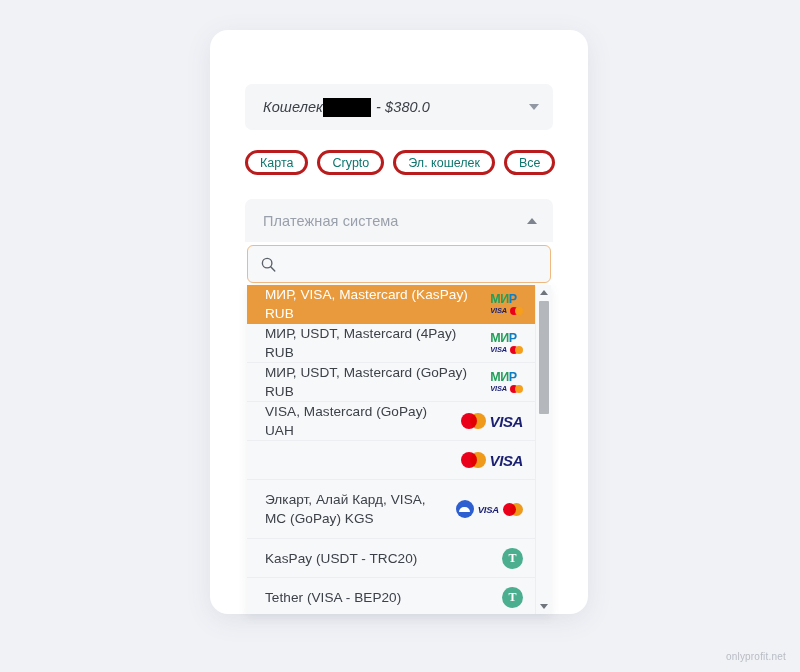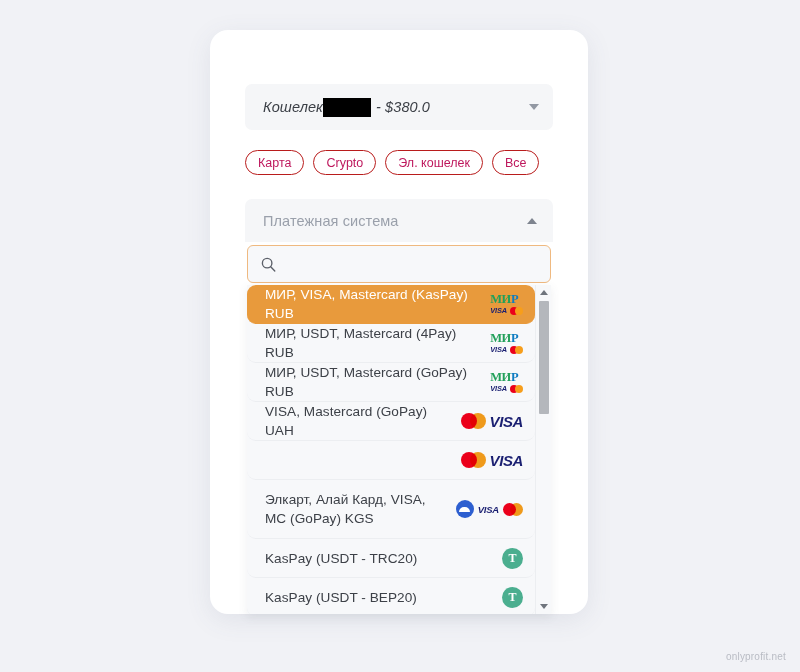--- a/index.html
+++ b/index.html
@@ -70,28 +70,28 @@
   
   .chips {
     position: absolute;
     left: 245px;
     top: 150px;
     display: flex;
     gap: 9px;
   }
   .chip {
     height: 25px;
-    border: 1px solid #b91c1c;
+    border: 3px solid #b91c1c;
     border-radius: 13px;
     background: #ffffff;
     display: flex;
     align-items: center;
     padding: 0 12px;
     font-size: 12.5px;
-    color: #be185d;
+    color: #0f766e;
     white-space: nowrap;
     box-sizing: border-box;
   }
 
   
   .ps-select {
     position: absolute;
     left: 245px;
     top: 199px;
     width: 308px;
@@ -163,21 +163,20 @@
     flex: 0 0 auto;
   }
   .dd-row {
     min-height: 39px;
     display: flex;
     align-items: center;
     padding: 0 12px 0 18px;
     box-sizing: border-box;
     border-bottom: 1px solid #eceef1;
     background: #f7f8fa;
-    border-radius: 9px;
   }
   .dd-row.tall { min-height: 59px; }
   .dd-row.selected {
     background: #e89a3c;
     border-bottom: 1px solid #e89a3c;
   }
   .dd-label {
     font-size: 13.6px;
     color: #3d4148;
     line-height: 19px;
@@ -190,21 +189,21 @@
     align-items: center;
     gap: 4px;
     padding-left: 8px;
     flex: 0 0 auto;
   }
 
   
   .mir-stack { display: flex; flex-direction: column; align-items: flex-start; line-height: 1; }
   .mir-word {
     font-size: 12.5px; font-weight: bold; color: #22a05a;
-    letter-spacing: -0.4px; font-family: Liberation Serif, serif;
+    letter-spacing: -0.4px; font-family: Liberation Sans, sans-serif;
   }
   .mir-word .tail { color: #0f7dc2; }
   .mir-sub { display: flex; align-items: center; gap: 3px; margin-top: 1px; }
   .mir-visa { font-size: 7.4px; font-weight: bold; color: #1a1f71; font-style: italic; letter-spacing: -0.1px; }
   .mc-mini { position: relative; width: 13px; height: 8px; }
   .mc-mini i { position: absolute; top: 0; width: 8px; height: 8px; border-radius: 50%; }
   .mc-mini i.l { left: 0; background: #eb001b; }
   .mc-mini i.r { right: 0; background: #f79e1b; }
 
   .mc-big { position: relative; width: 25px; height: 16px; }
@@ -413,21 +412,21 @@
     </div>
 
     <div class="dd-row">
       <span class="dd-label">KasPay (USDT - TRC20)</span>
       <span class="dd-logos">
         <span class="tether">T</span>
       </span>
     </div>
 
     <div class="dd-row">
-      <span class="dd-label">KasPay (USDT - BEP20)</span>
+      <span class="dd-label">Tether (VISA - BEP20)</span>
       <span class="dd-logos">
         <span class="tether">T</span>
       </span>
     </div>
 
   </div>
 
   <div class="dd-scroll">
     <span class="sb-arrow up"></span>
     <span class="sb-thumb"></span>

